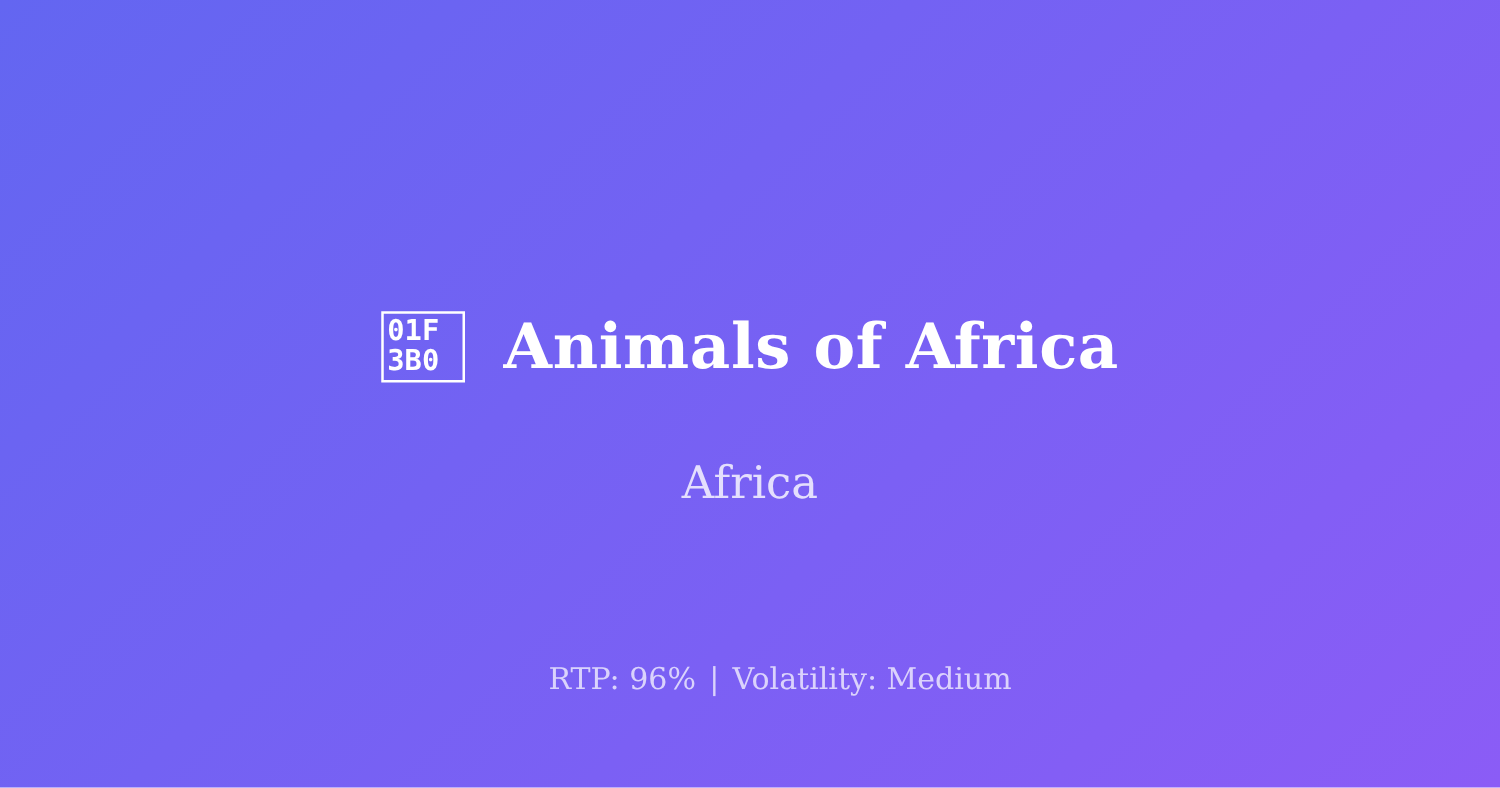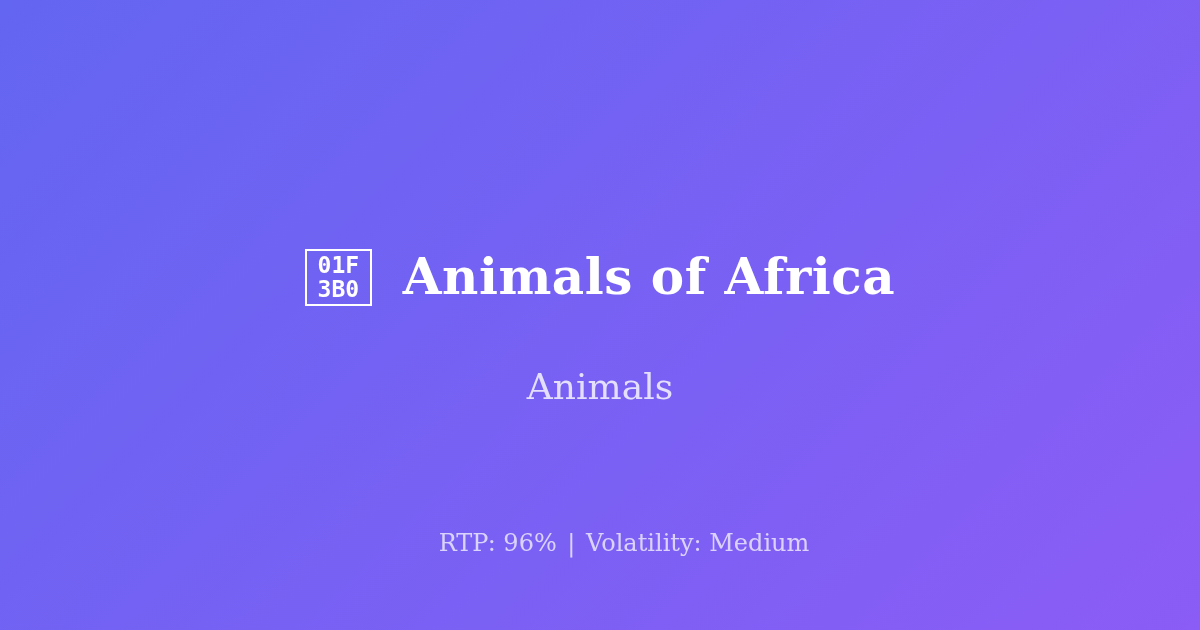--- a/index.html
+++ b/index.html
@@ -43,21 +43,21 @@
   }
 
   
   .tofu-box {
     box-sizing: border-box;
     width: 67px;
     height: 57px;
     border: 2px solid #ffffff;
     display: flex;
     flex-direction: column;
-    align-items: center;
+    align-items: flex-start;
     justify-content: center;
     padding: 2px 3px;
     flex: 0 0 auto;
     line-height: 1;
   }
 
   .tofu-row {
     font-family: "DejaVu Sans Mono", "Liberation Mono", monospace;
     font-weight: bold;
     font-size: 23px;
@@ -122,21 +122,21 @@
 
     <span class="tofu-box">
       <span class="tofu-row">01F</span>
       <span class="tofu-row">3B0</span>
     </span>
 
     <h1 class="og-title">Animals of Africa</h1>
 
   </div>
 
-  <p class="og-subtitle">Animals</p>
+  <p class="og-subtitle">Africa</p>
 
   <p class="og-meta">
     <span>RTP: 96%</span>
     <span class="meta-sep">|</span>
     <span>Volatility: Medium</span>
   </p>
 
 </div>
 
 </body></html>

